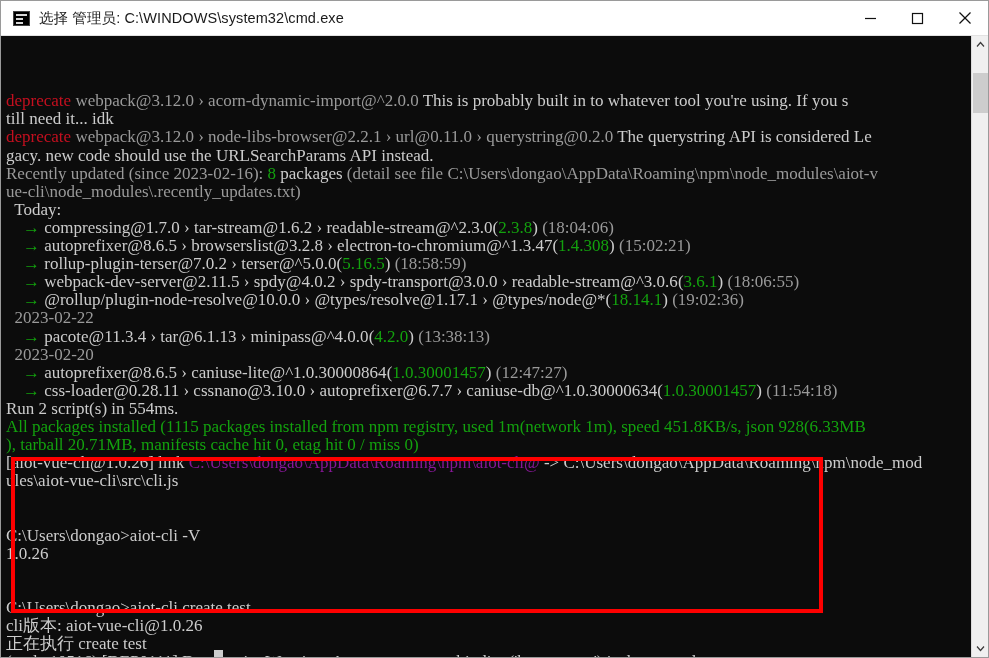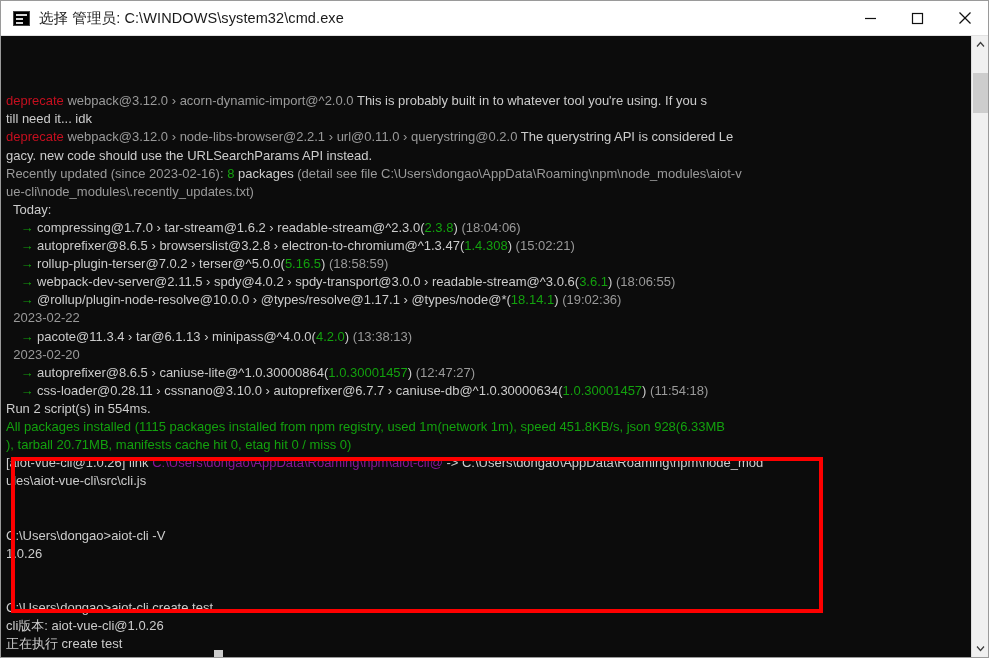--- a/index.html
+++ b/index.html
@@ -60,22 +60,22 @@
     background: #0c0c0c;
     position: relative;
     overflow: hidden;
   }
   #console {
     flex: 1 1 auto;
     background: #0c0c0c;
     padding: 2px 0 8px 5px;
     overflow: hidden;
     position: relative;
-    font-family: Liberation Sans, sans-serif;
-    font-size: 13px;
+    font-family: Liberation Serif, serif;
+    font-size: 17px;
     line-height: 18.1px;
     white-space: pre;
     color: #cccccc;
   }
   .line { height: 18.1px; white-space: pre; }
   .blank { height: 18.1px; }
   
   .c-red    { color: #c50f1f; }
   .c-gray   { color: #9a9a9a; }
   .c-white  { color: #cccccc; }

